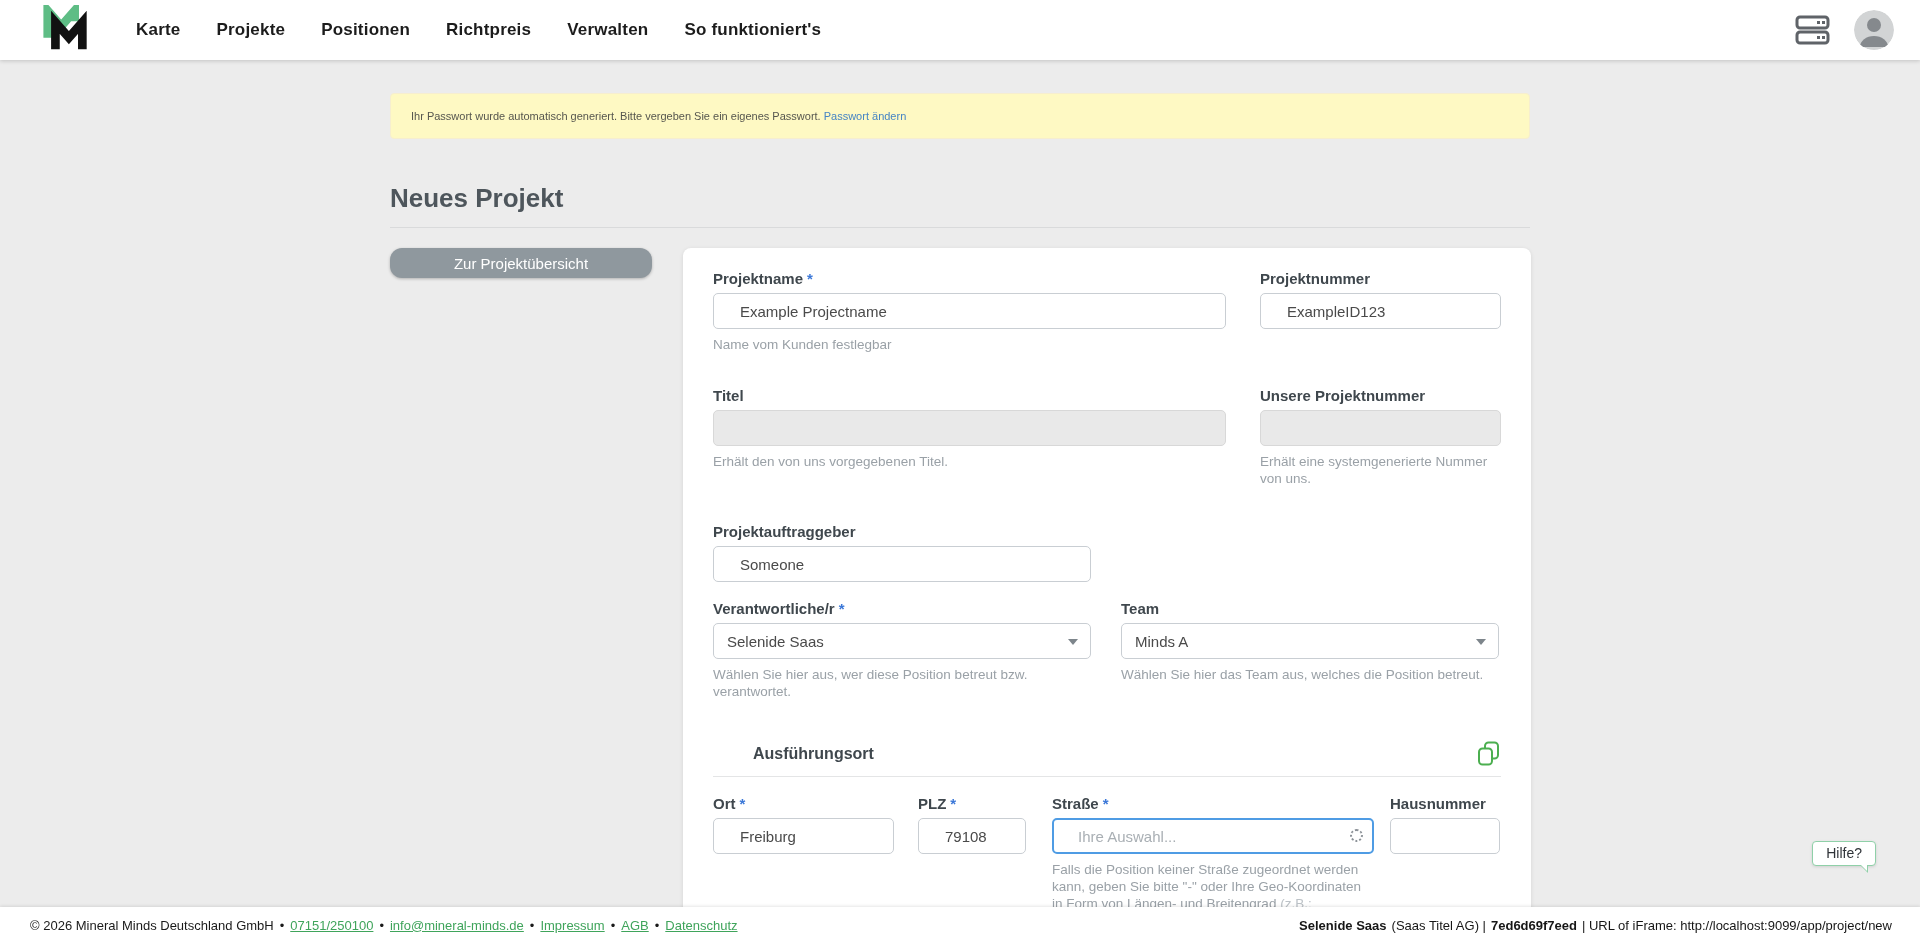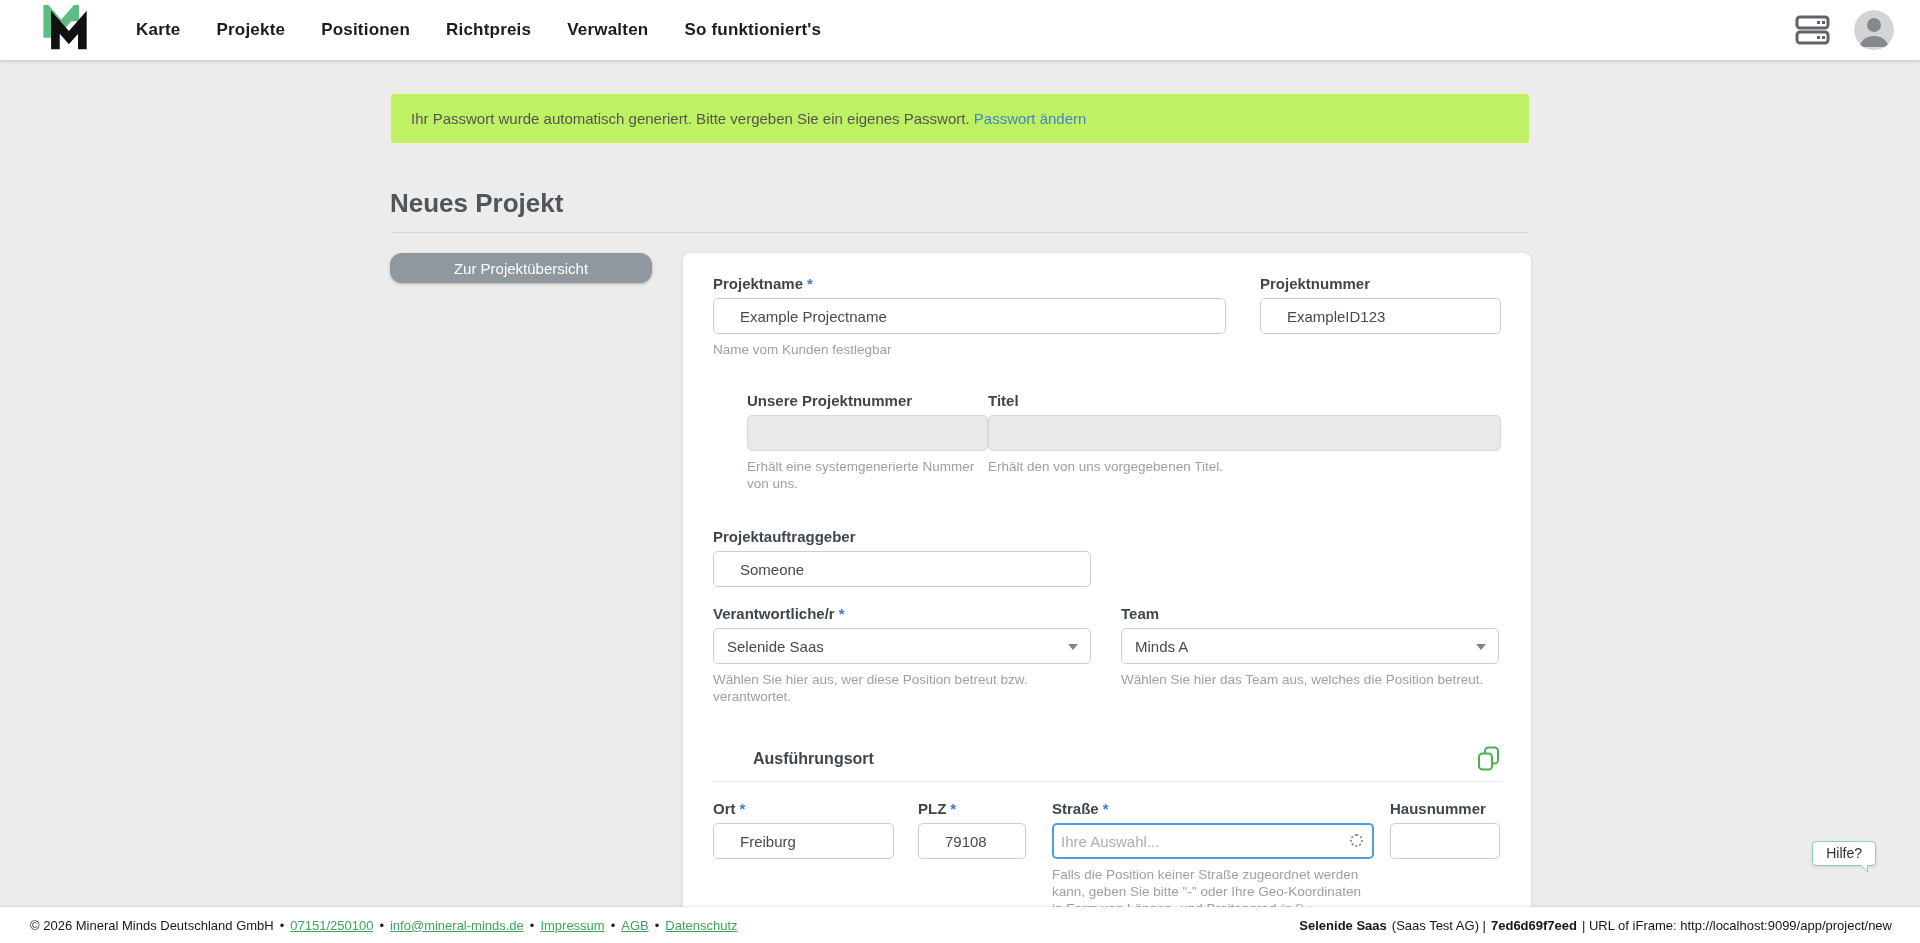--- a/index.html
+++ b/index.html
@@ -13,22 +13,22 @@
   .navitems { display:flex; gap:36px; align-items:center; }
   .navitem { font-size:17px; font-weight:600; color:#1c1c1c; letter-spacing:.2px; cursor:pointer; }
   .nav-right { margin-left:auto; display:flex; align-items:center; gap:22px; }
   .srv-icon { cursor:pointer; }
   .avatar-wrap { width:40px; height:40px; border-radius:50%; overflow:hidden; cursor:pointer; }
 
   
   .main { position:relative; height:847px; }
   .container { width:1140px; margin:0 auto; }
 
-  .banner { margin-top:33px; background:#bef264; border:1px solid #f6eecf; border-radius:4px;
-    padding:16px 20px; font-size:15px; color:#56564e; }
+  .banner { margin-top:33px; background:#fef9c3; border:1px solid #f6eecf; border-radius:4px;
+    padding:16px 20px; font-size:11px; color:#56564e; }
   .banner a { color:#4584c4; text-decoration:none; cursor:pointer; }
 
   h1.page-title { margin-top:44px; font-size:26px; font-weight:700; color:#4e565c;
     padding-bottom:13px; border-bottom:1px solid #d9dadb; }
 
   .content-row { display:flex; align-items:flex-start; margin-top:20px; }
   .left-col { width:262px; flex:none; }
   .back-btn { width:262px; height:30px; background:#8f989e; color:#fff; border:none;
     border-radius:12px; font-size:15px; font-family:inherit; cursor:pointer;
     box-shadow:0 1px 3px rgba(0,0,0,.25); }
@@ -65,21 +65,21 @@
   .section-head { display:flex; align-items:center; justify-content:space-between;
     padding-bottom:9px; border-bottom:1px solid #e4e5e6; margin-bottom:18px; }
   .section-head h2 { font-size:16px; font-weight:700; color:#3f474d;margin-left:40px; }
   .copy-btn { cursor:pointer; line-height:0; }
 
   .col-ort  { width:181px; flex:none; }
   .col-plz  { width:108px; flex:none; margin-left:24px; }
   .col-str  { width:322px; flex:none; margin-left:26px; }
   .col-haus { width:110px; flex:none; margin-left:16px; }
   .str-wrap { position:relative; }
-  .str-wrap .tinput { border:2px solid #4f9ce4; padding:0 32px 0 7px; }
+  .str-wrap .tinput { border:2px solid #4f9ce4; padding:0 32px 0 24px; }
   .spinner { position:absolute; right:11px; top:11px; width:13px; height:13px;
     border:2px dotted #8a9096; border-radius:50%; animation:spin 1.2s steps(8) infinite; }
   @keyframes spin { to { transform:rotate(360deg); } }
 
   
   .help-btn { position:fixed; right:44px; bottom:77px; z-index:8; background:#fff;
     border:1px solid #8fd0a8; border-radius:4px; padding:3px 13px 4px; font-size:14px;
     color:#2f3338; font-family:inherit; cursor:pointer; box-shadow:0 1px 3px rgba(0,0,0,.12); }
   .help-btn::before { content:""; position:absolute; right:7px; bottom:-8px;
     border-left:8px solid transparent; border-top:8px solid #8fd0a8; }
@@ -159,33 +159,33 @@
           </div>
           <div class="fgroup col-b">
             <label>
               <span>Projektnummer</span>
             </label>
             <input class="tinput" value="ExampleID123" style="">
           </div>
         </div>
 
         <div class="frow row-2">
+          <div class="fgroup col-a">
+            <label>
+              <span>Titel</span>
+            </label>
+            <input class="tinput" disabled="" value="" style="">
+            <div class="helper">Erhält den von uns vorgegebenen Titel.</div>
+          </div>
           <div class="fgroup col-b">
             <label>
               <span>Unsere Projektnummer</span>
             </label>
             <input class="tinput" disabled="" value="" style="">
             <div class="helper">Erhält eine systemgenerierte Nummer von uns.</div>
-          </div>
-          <div class="fgroup col-a">
-            <label>
-              <span>Titel</span>
-            </label>
-            <input class="tinput" disabled="" value="" style="">
-            <div class="helper">Erhält den von uns vorgegebenen Titel.</div>
           </div>
         </div>
 
         <div class="frow row-3">
           <div class="fgroup col-half">
             <label>
               <span>Projektauftraggeber</span>
             </label>
             <input class="tinput" value="Someone" style="">
           </div>
@@ -271,17 +271,17 @@
       <a>info@mineral-minds.de</a>
     <i class="dot"></i>
       <a>Impressum</a>
     <i class="dot"></i>
       <a>AGB</a>
     <i class="dot"></i>
       <a>Datenschutz</a>
   </div>
   <div class="footer-right">
     <span class="bold">Selenide Saas</span>
-    <span>(Saas Test AG) |</span>
+    <span>(Saas Titel AG) |</span>
     <span class="bold">7ed6d69f7eed</span>
     <span>| URL of iFrame: http://localhost:9099/app/project/new</span>
   </div>
 </footer>
 
 </body></html>

